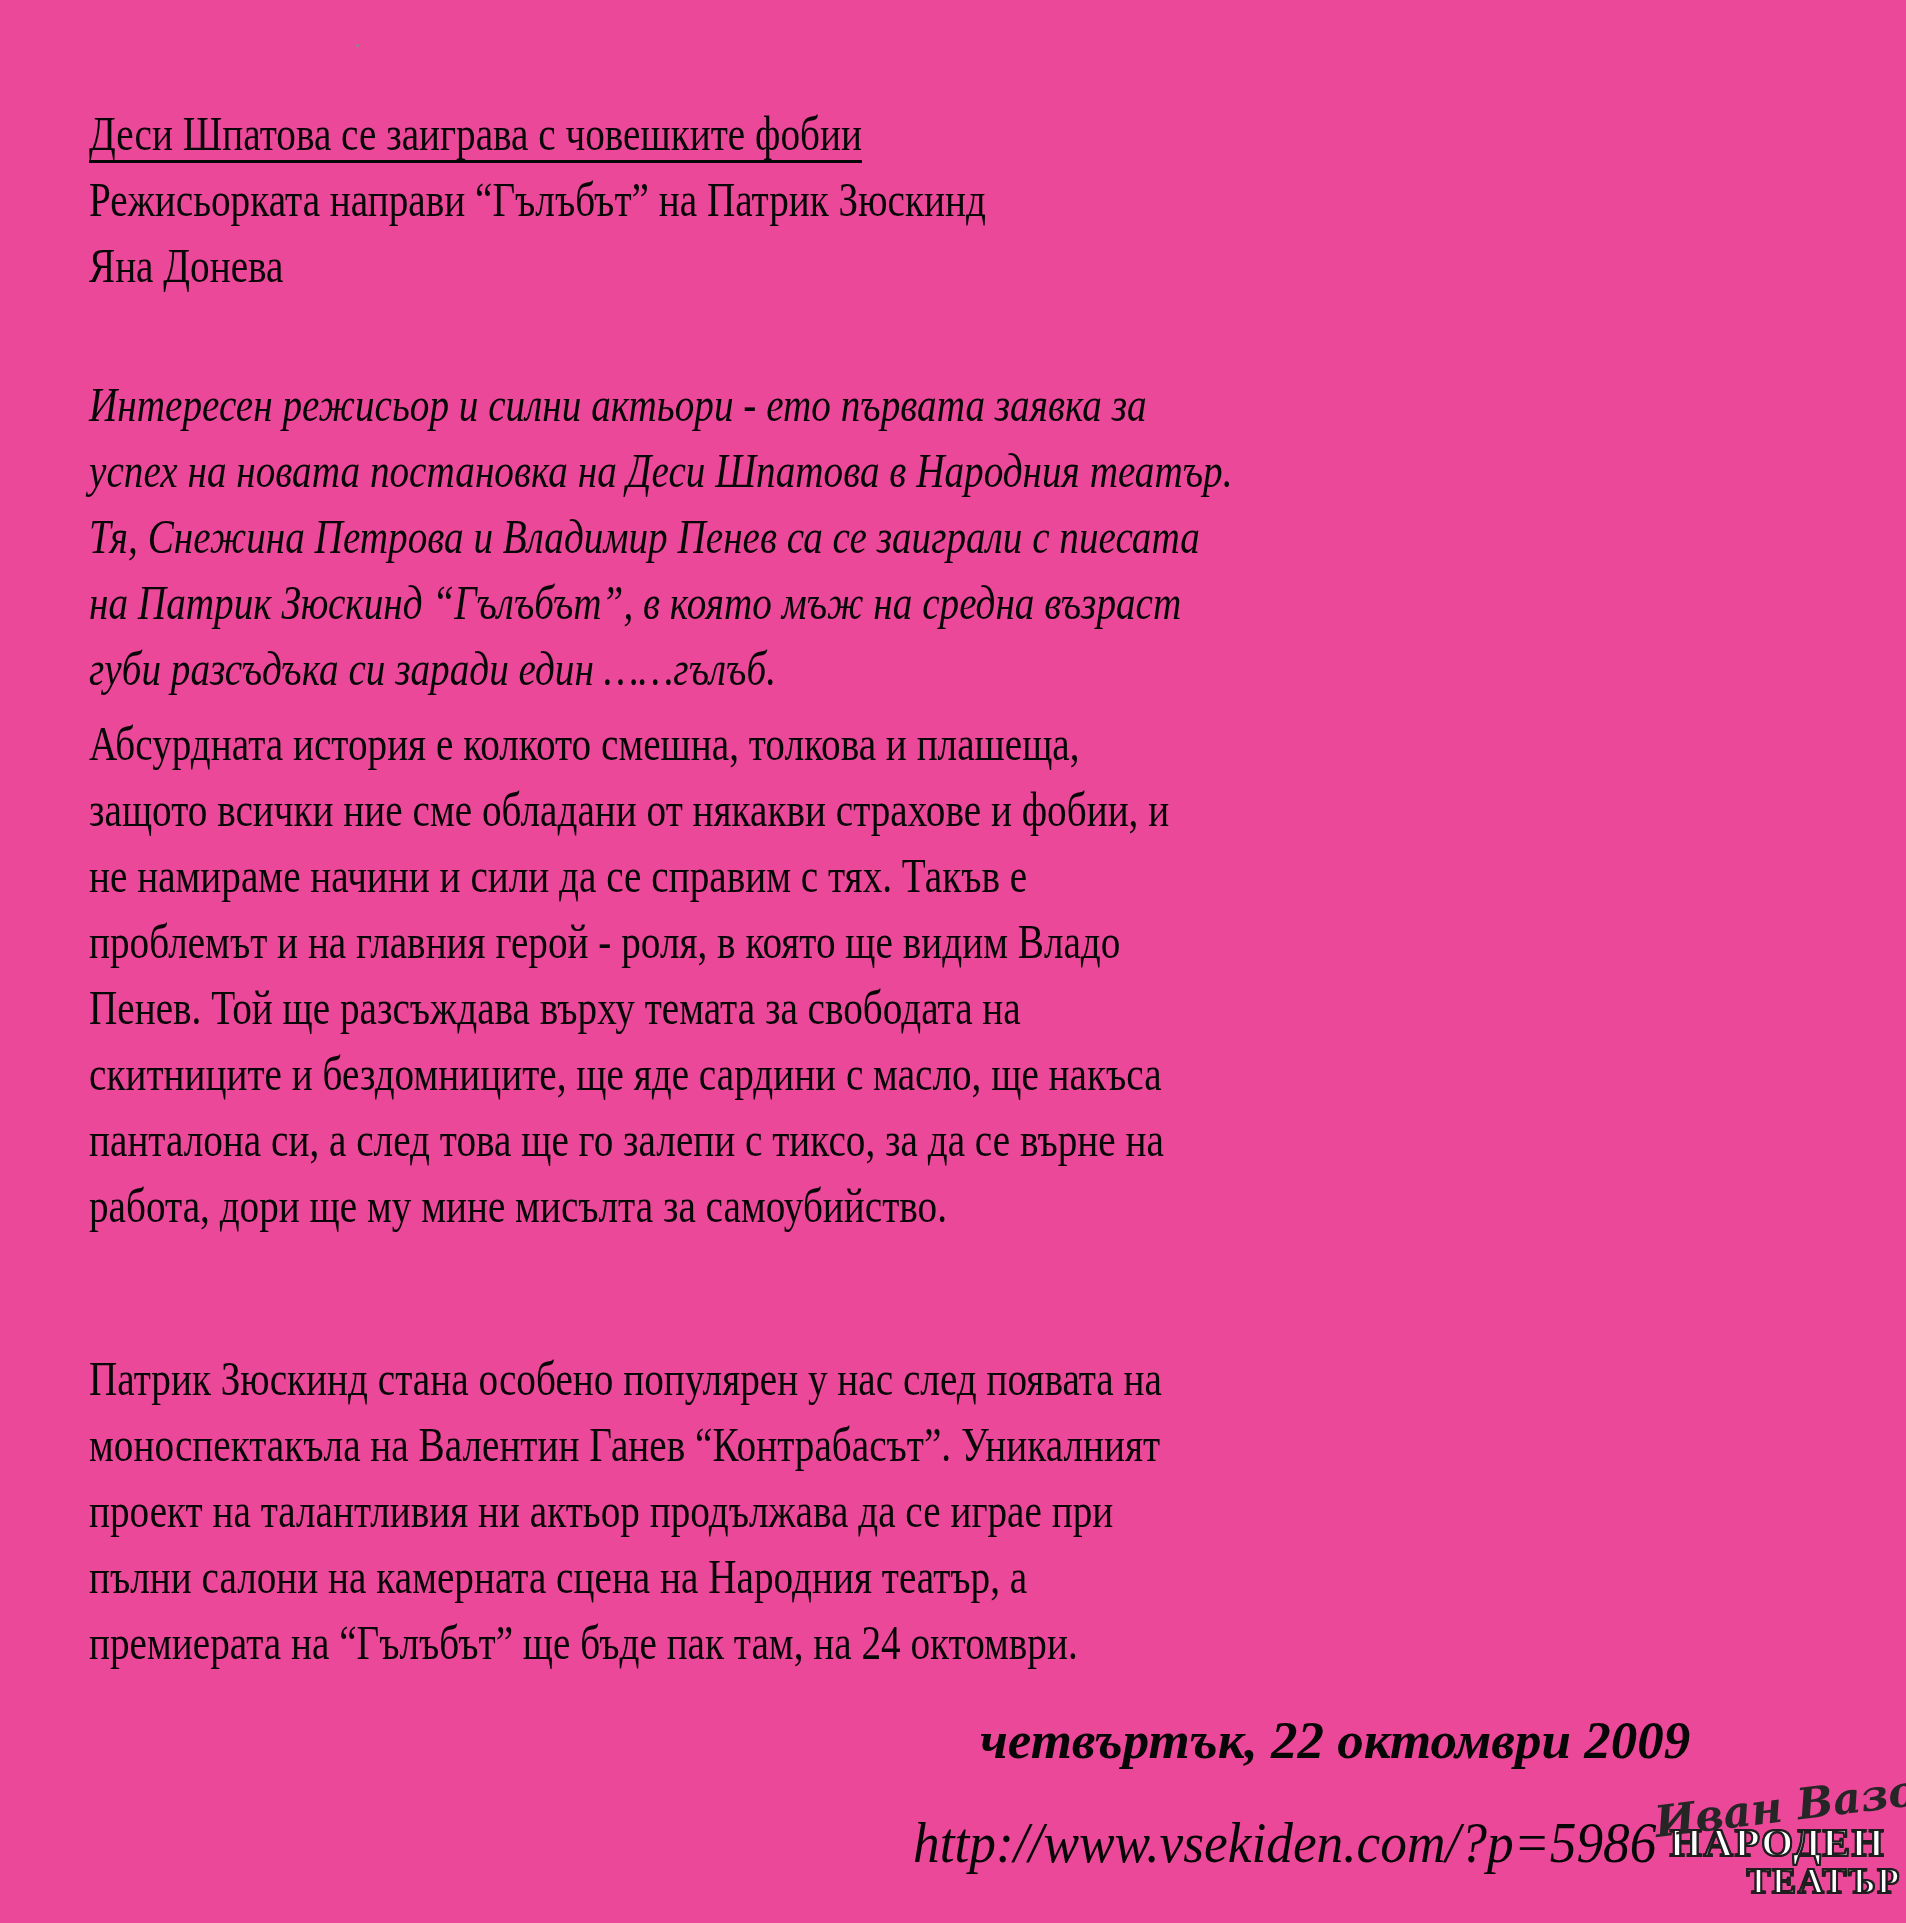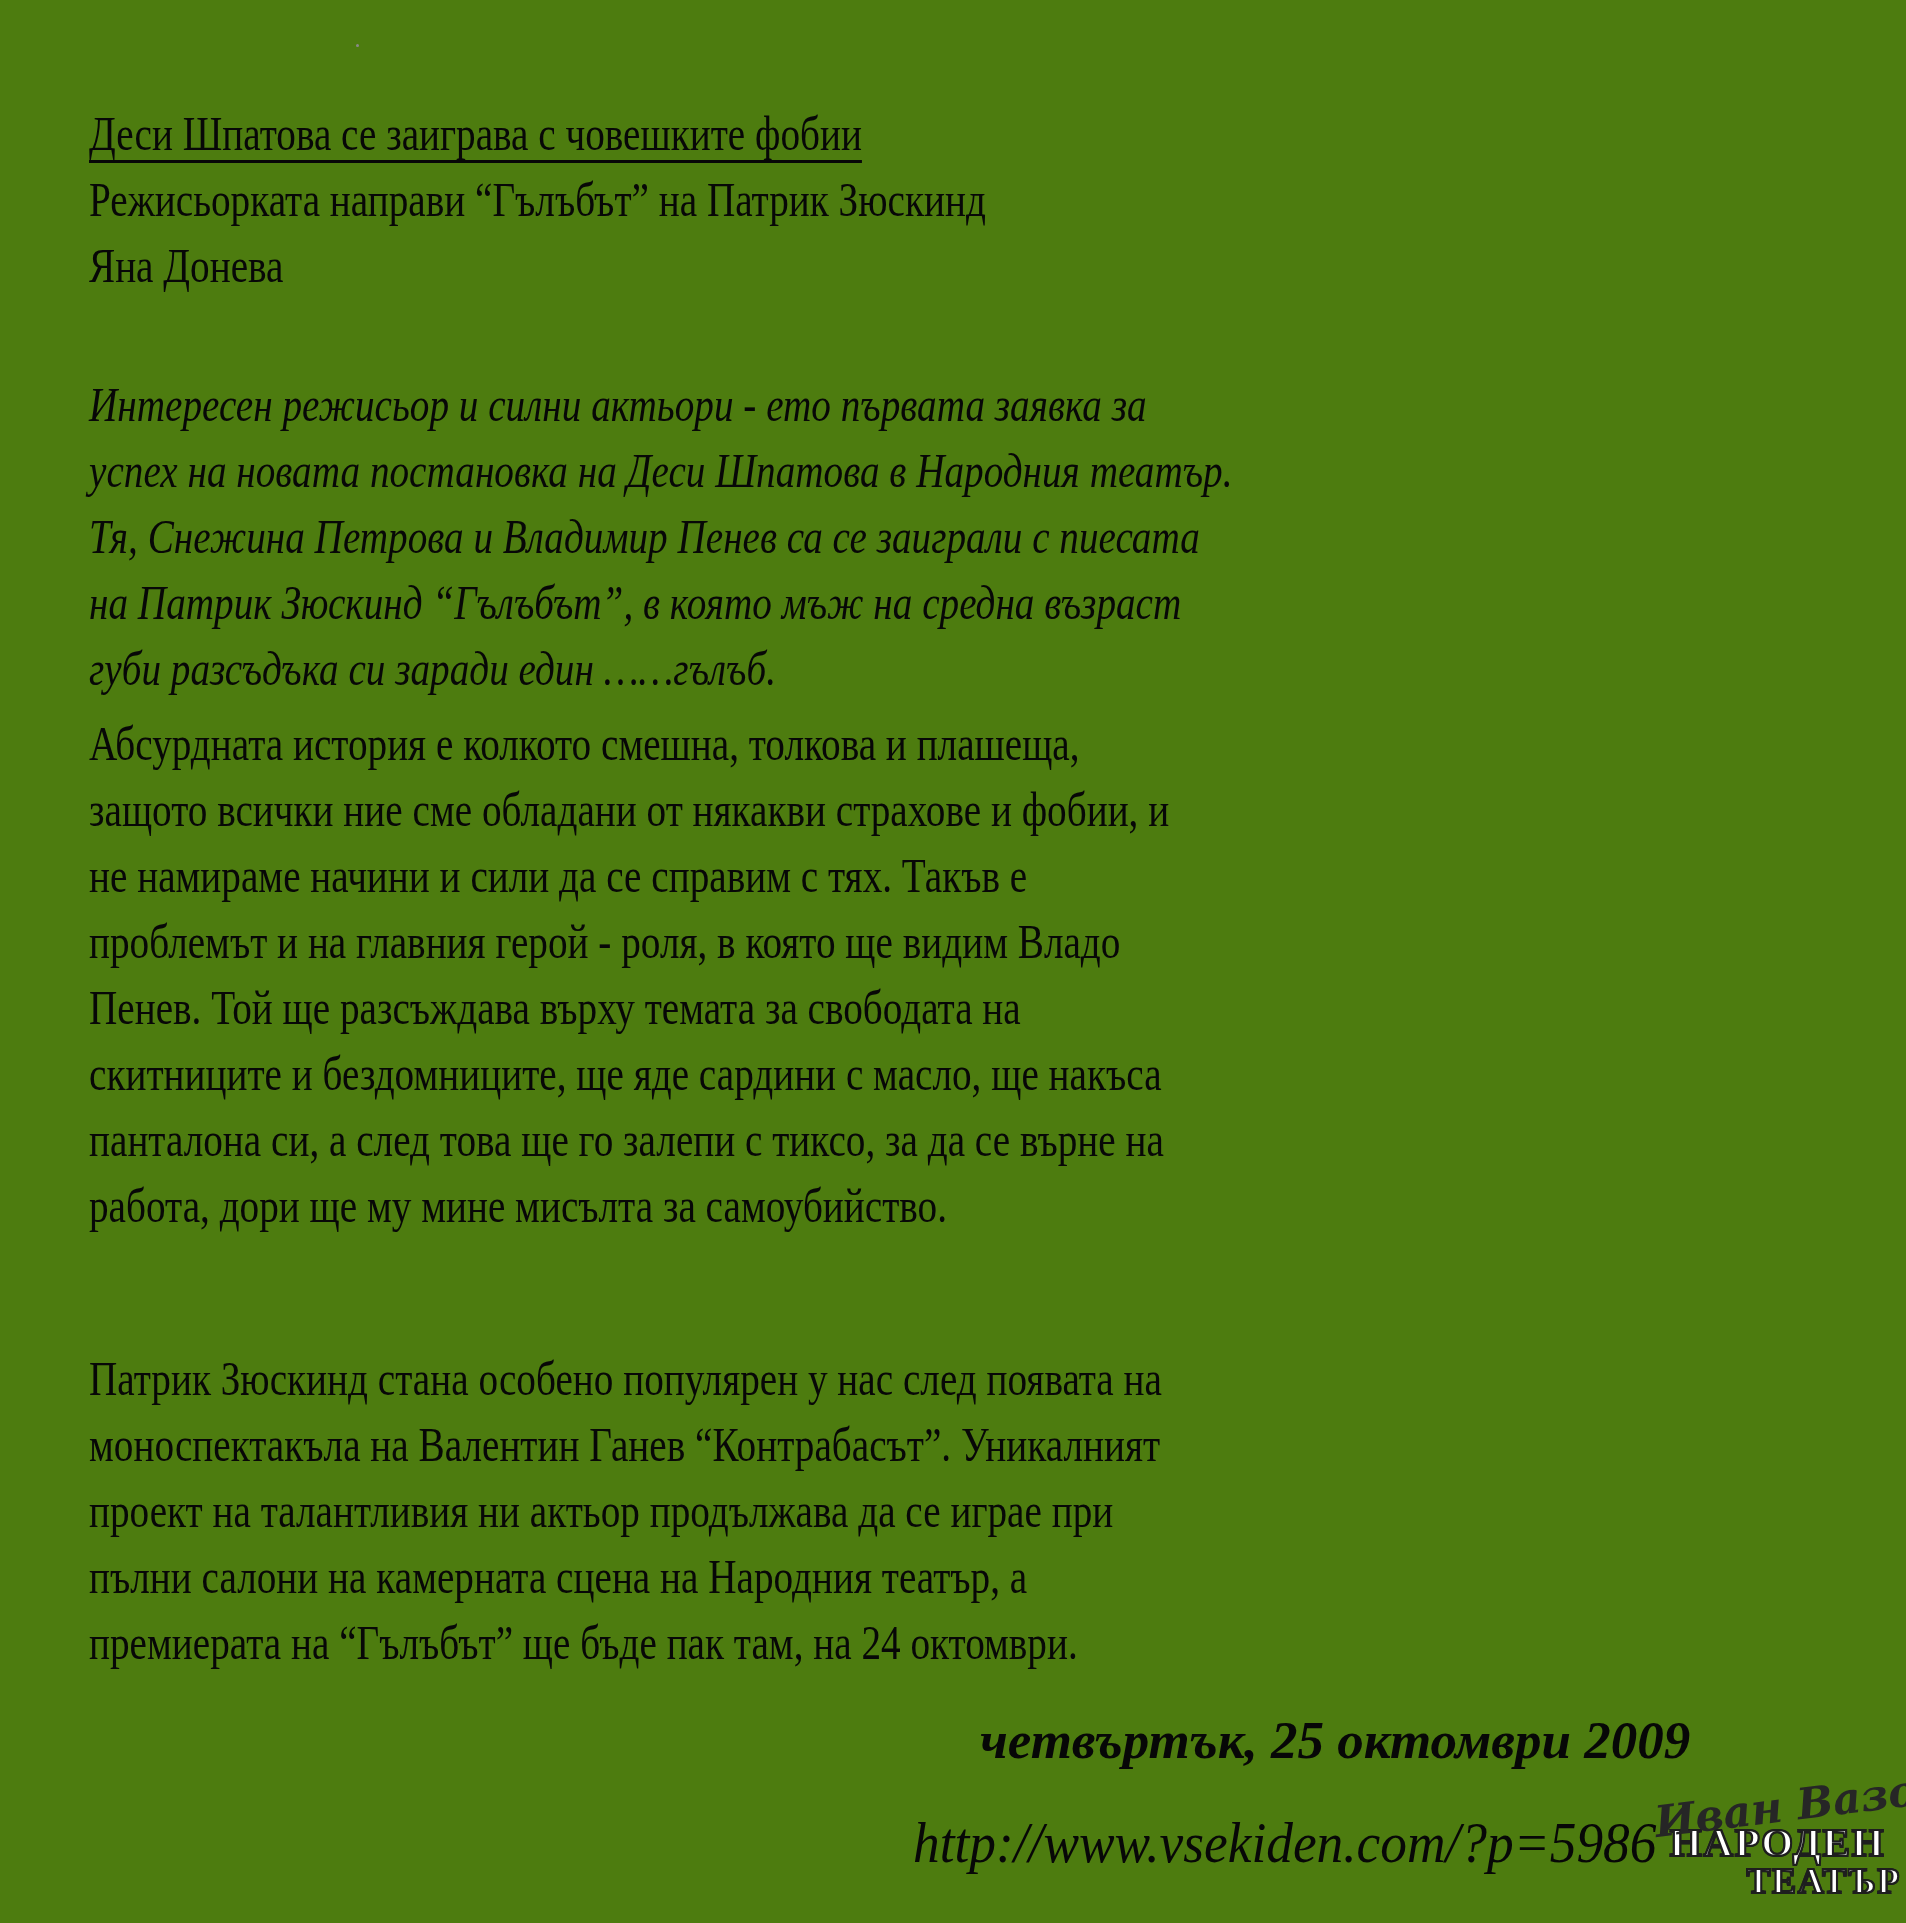--- a/index.html
+++ b/index.html
@@ -4,21 +4,21 @@
 <style>
   html, body {
     margin: 0;
     padding: 0;
     background: #ffffff;
   }
   .page {
     position: relative;
     width: 1906px;
     height: 1923px;
-    background: #4d7c0f;
+    background: #ec4899;
     color: #070707;
     font-family: "Liberation Serif", serif;
     font-size: 49px;
     overflow: hidden;
   }
   .hline, .line {
     line-height: 66px;
     white-space: nowrap;
     transform: scaleX(0.80);
     transform-origin: 0 50%;
@@ -135,21 +135,21 @@
       <div class="line">работа, дори ще му мине мисълта за самоубийство.</div>
     </div>
   <div class="para para-3" id="para-2">
       <div class="line">Патрик Зюскинд стана особено популярен у нас след появата на</div>
       <div class="line">моноспектакъла на Валентин Ганев “Контрабасът”. Уникалният</div>
       <div class="line">проект на талантливия ни актьор продължава да се играе при</div>
       <div class="line">пълни салони на камерната сцена на Народния театър, а</div>
       <div class="line">премиерата на “Гълъбът” ще бъде пак там, на 24 октомври.</div>
     </div>
 
-  <div class="date-line">четвъртък, 25 октомври 2009</div>
+  <div class="date-line">четвъртък, 22 октомври 2009</div>
 
   <div class="source-url">http://www.vsekiden.com/?p=5986</div>
 
   <div class="logo">
     <div class="logo-signature">Иван Вазов</div>
     <div class="logo-nat">НАРОДЕН</div>
     <div class="logo-teatr">ТЕАТЪР</div>
   </div>
 
 </div>

